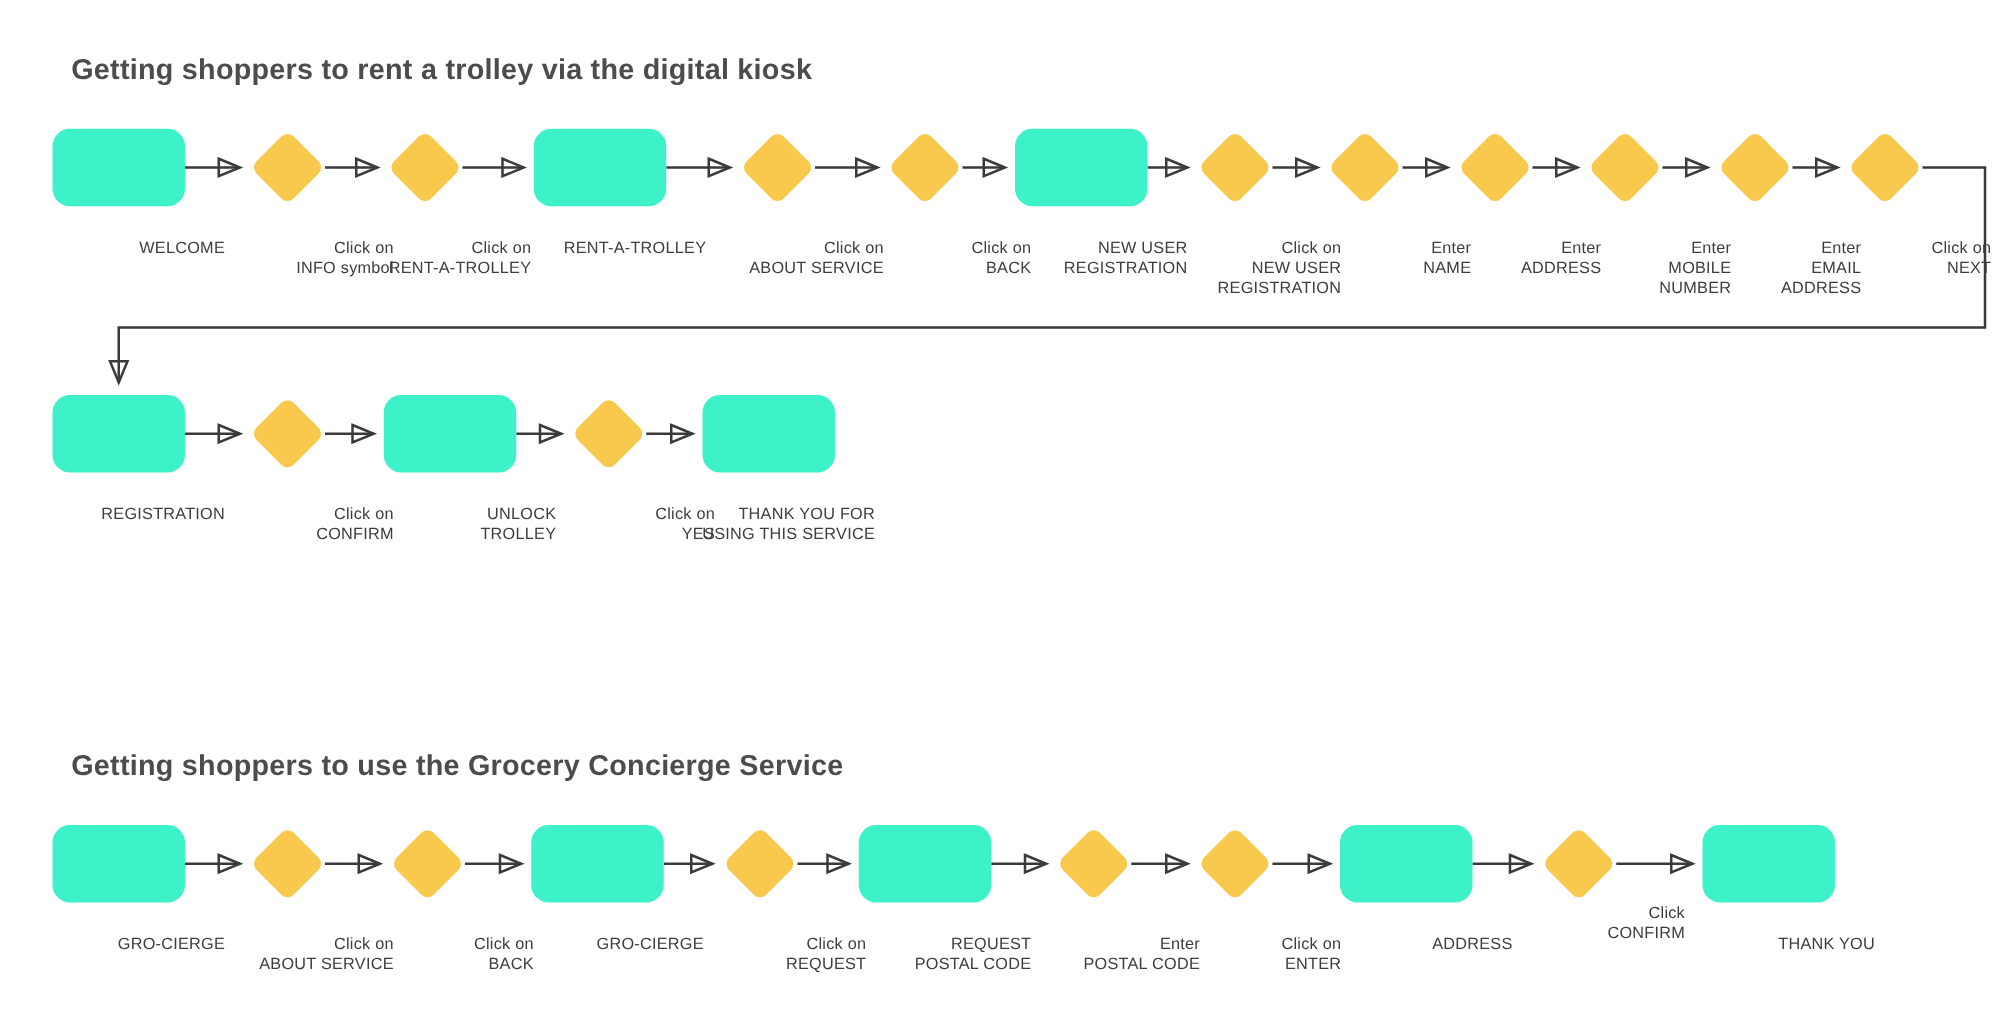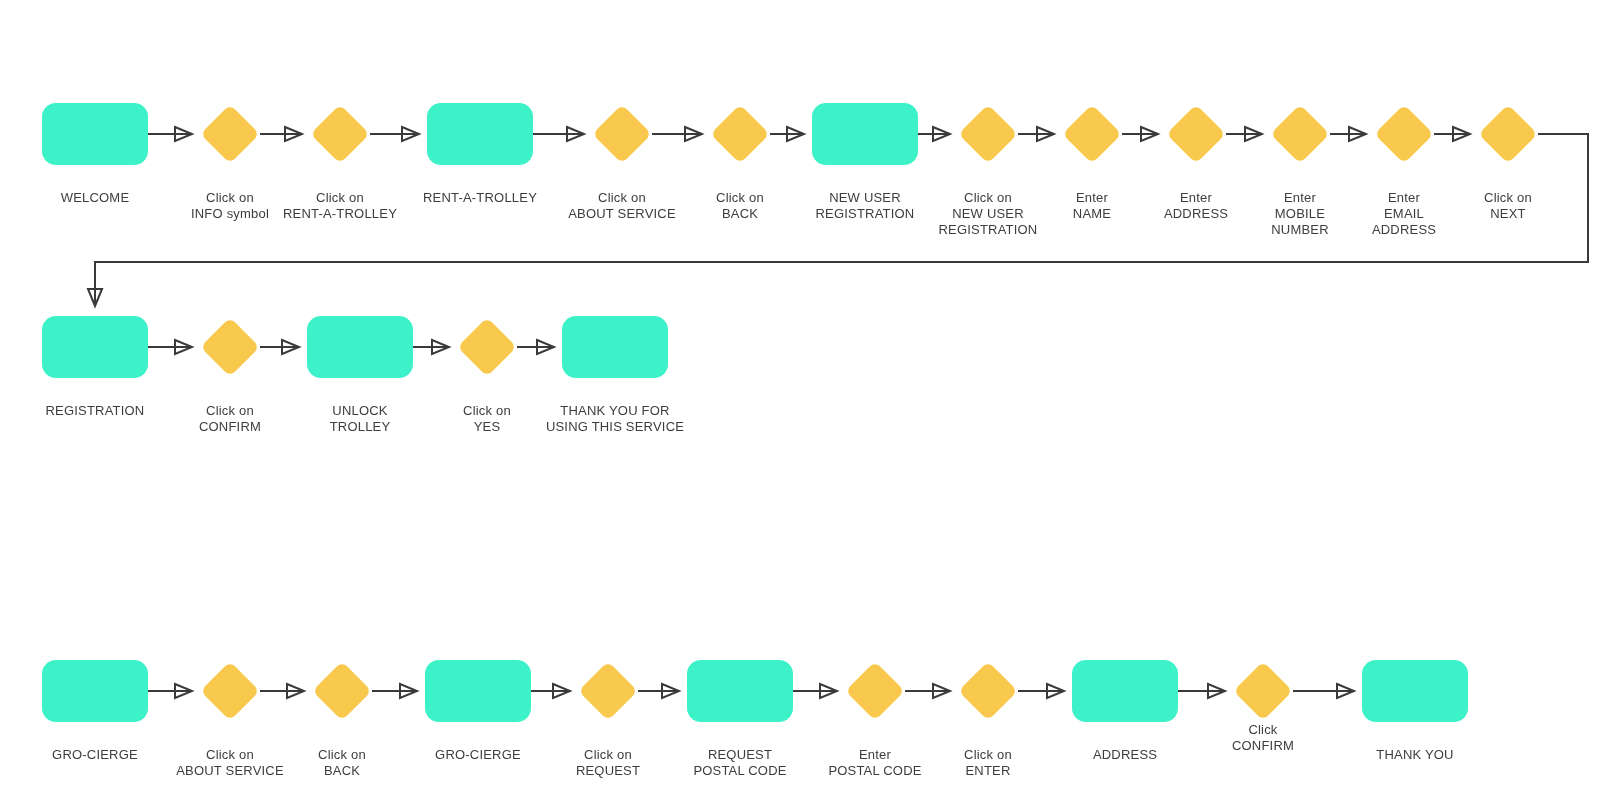--- a/index.html
+++ b/index.html
@@ -39,21 +39,21 @@
   }
   .shape.action{
     width:42px;height:42px;
     border-radius:7px;
     background:var(--action-fill);
     transform:rotate(45deg);
   }
   .label{
     position:absolute;
     width:170px;
-    text-align:center;
+    text-align:right;
     font-size:13px;
     line-height:16px;
     color:var(--label);
     white-space:pre-line;
     letter-spacing:.2px;
   }
 </style>
 </head>
 <body>
 
@@ -88,20 +88,22 @@
         <path marker-end="url(#arrowhead)" d="M531,691 L570,691"></path>
         <path marker-end="url(#arrowhead)" d="M638,691 L679,691"></path>
         <path marker-end="url(#arrowhead)" d="M793,691 L837,691"></path>
         <path marker-end="url(#arrowhead)" d="M905,691 L950,691"></path>
         <path marker-end="url(#arrowhead)" d="M1018,691 L1064,691"></path>
         <path marker-end="url(#arrowhead)" d="M1178,691 L1225,691"></path>
         <path marker-end="url(#arrowhead)" d="M1293,691 L1354,691"></path>
       </g>
   </svg>
 
+  <div class="flow-title t1">Getting shoppers to rent a trolley via the digital kiosk</div>
+  <div class="flow-title t2">Getting shoppers to use the Grocery Concierge Service</div>
 
   <div id="nodes-layer">
   <div class="node">
     <div class="shape screen" style="left: 42px; top: 103px;"></div>
     <div class="label" style="left: 10px; top: 190px;">WELCOME</div>
   </div>
 
   <div class="node">
     <div class="shape action" style="left: 209px; top: 113px;"></div>
     <div class="label" style="left: 145px; top: 190px;">Click on

